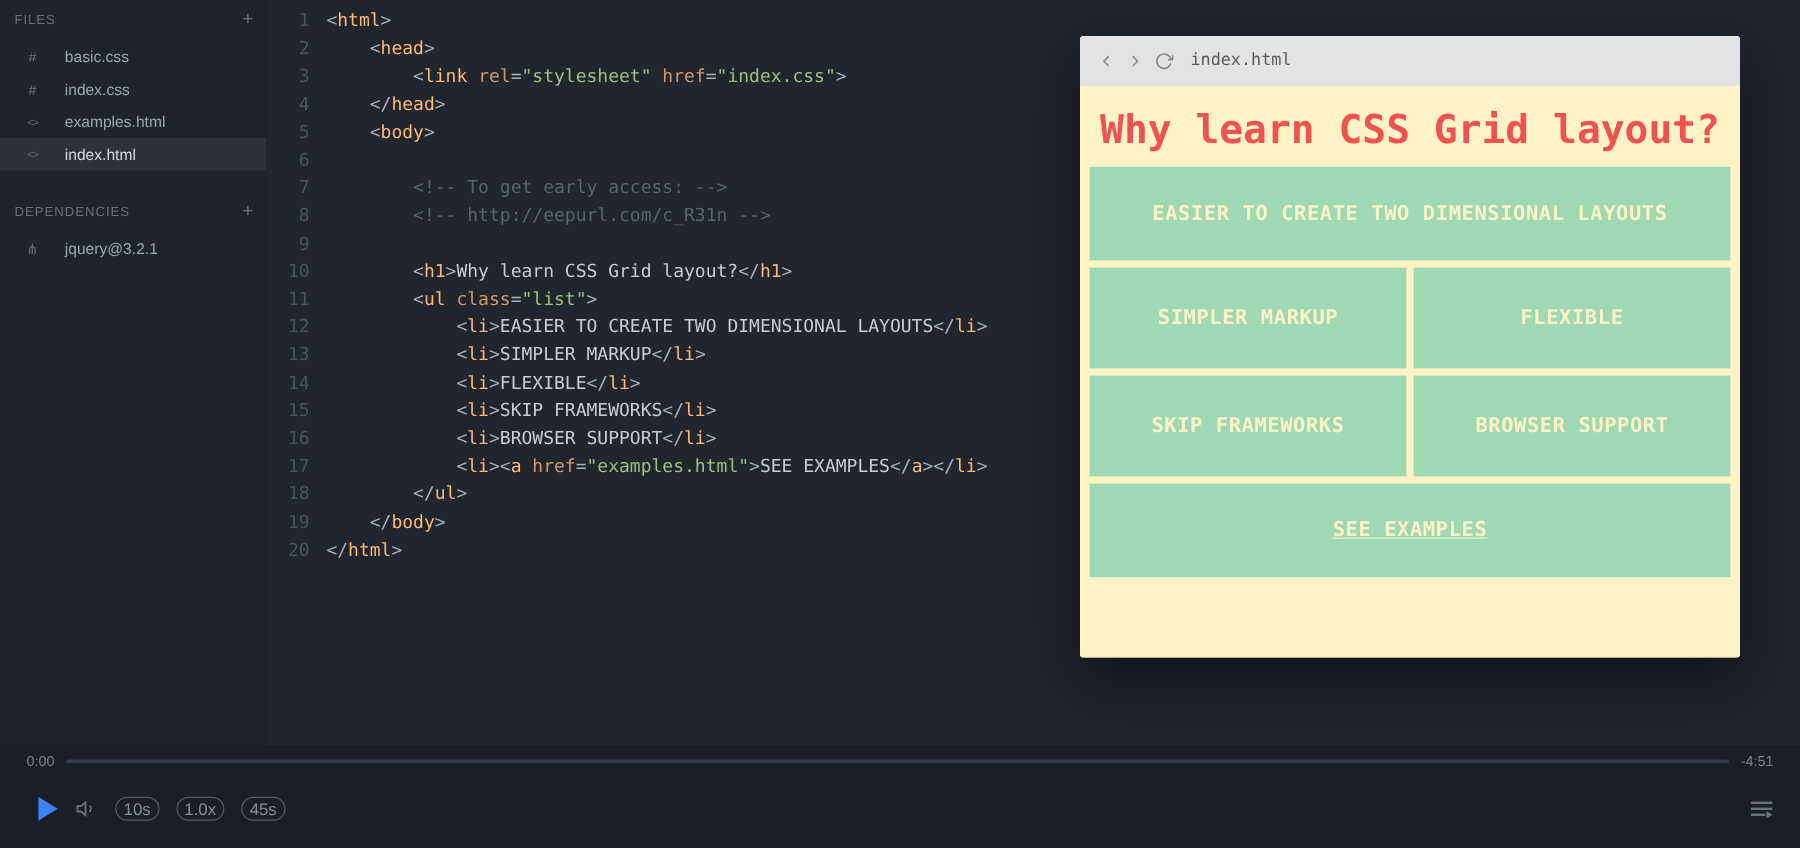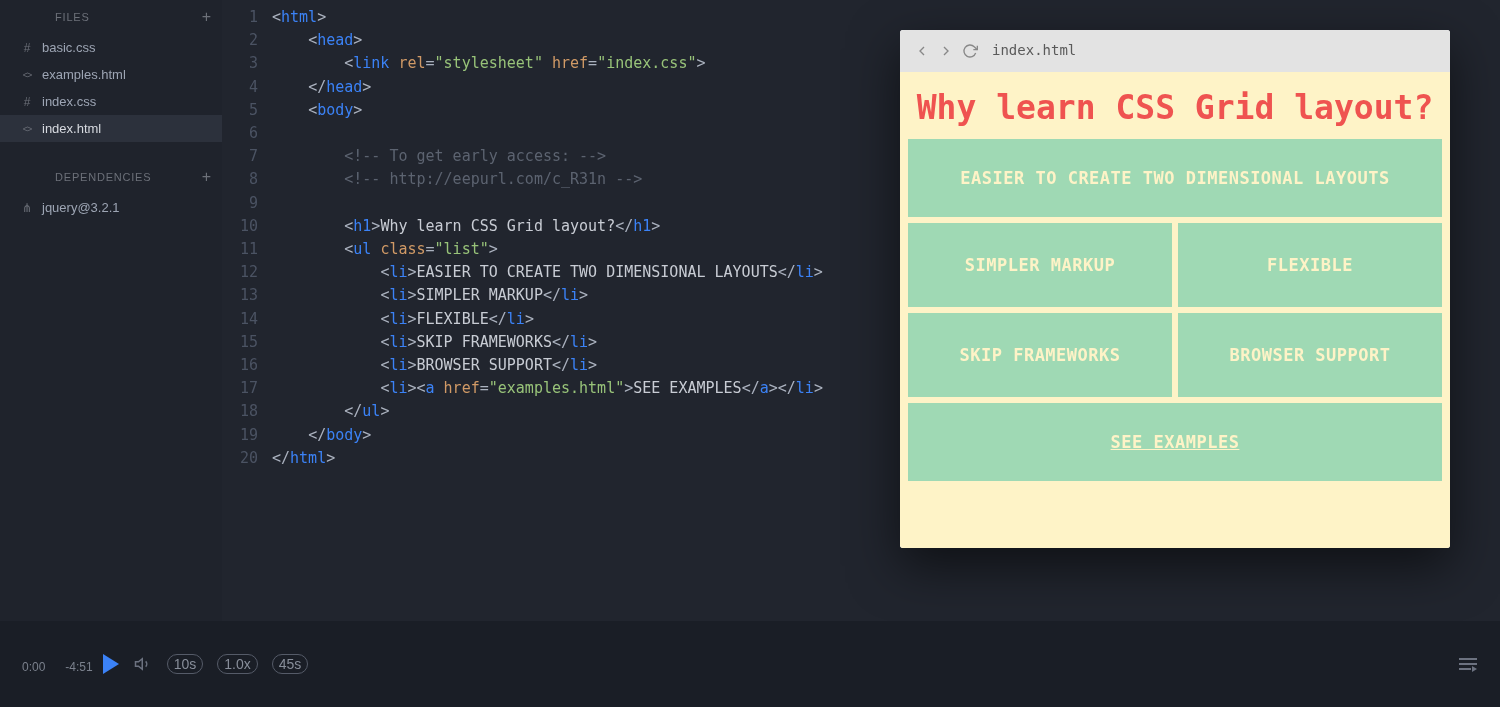--- a/index.html
+++ b/index.html
@@ -3,55 +3,55 @@
 <meta charset="utf-8">
 <style>
   * { box-sizing: border-box; margin: 0; padding: 0; }
   html, body { width: 1500px; height: 707px; overflow: hidden; font-family: -apple-system, BlinkMacSystemFont, "Segoe UI", sans-serif; }
   body { background: #1a1e26; color: #abb2bf; display: flex; flex-direction: column; }
 
   .main { display: flex; flex: 1; min-height: 0; }
 
   
   .sidebar { width: 222px; background: #1f232c; display: flex; flex-direction: column; font-size: 13px; }
-  .section-header { display: flex; align-items: center; justify-content: space-between; padding: 8px 10px 8px 12px; color: #6c7079; font-size: 11px; letter-spacing: 0.8px; text-transform: uppercase; margin-left: 43px; }
+  .section-header { display: flex; align-items: center; justify-content: space-between; padding: 8px 10px 8px 12px; color: #6c7079; font-size: 11px; letter-spacing: 0.8px; text-transform: uppercase; }
   .section-header .plus { color: #6c7079; font-size: 16px; cursor: pointer; }
-  .file-item { display: flex; align-items: center; gap: 8px; padding: 6px 12px 6px 20px; color: #9da5b4; cursor: pointer; text-align: right; }
+  .file-item { display: flex; align-items: center; gap: 20px; padding: 6px 12px 6px 20px; color: #9da5b4; cursor: pointer; text-align: right; }
   .file-item.selected { background: #2c313c; color: #d7dae0; }
   .file-icon { width: 14px; display: inline-flex; justify-content: center; color: #6c7079; font-size: 12px; }
   .file-icon.css::before { content:"#"; }
   .file-icon.html::before { content:"<>"; font-size:9px; letter-spacing:-1px;}
   .file-icon.dep::before { content:"⋔"; font-size:12px;}
 
   
   .editor { flex: 1; background: #21252e; display: flex; font-family: "SF Mono","Menlo","Consolas",monospace; font-size: 15px; line-height: 23.2px; padding-top: 6px; overflow:hidden; position:relative;}
   .gutter { width: 50px; text-align: right; color: #4b5363; padding-right: 14px; user-select:none;}
   .code { flex: 1; white-space: pre; color: #abb2bf; }
   .t-br   { color:#abb2bf; } 
-  .t-tag  { color:#3b82f6; }
+  .t-tag  { color:#fdba74; }
   .t-attr { color:#d19a66; }
   .t-str  { color:#98c379; }
   .t-txt  { color:#c8ccd4; }
   .t-com  { color:#5c6370; }
 
   
   .preview { position:absolute; top:30px; right:50px; width:550px; height:518px; background:#fff; border-radius:3px; box-shadow:0 18px 50px rgba(0,0,0,0.55); display:flex; flex-direction:column; overflow:hidden;}
   .preview-header { height:42px; background:#e3e3e3; display:flex; align-items:center; gap:8px; padding:0 14px; color:#6a6a6a; font-size:14px;}
   .preview-header svg { width:16px; height:16px; stroke:#888; stroke-width:2; fill:none;}
   .nav-btn { cursor:pointer; display:inline-flex;}
   .url-text { margin-left:6px; color:#5a5a5a; font-weight:500;}
   .preview-body { flex:1; background:#fef3c7; padding:16px 6px 16px 6px; display:flex; flex-direction:column;}
   .pv-title { color:#ef5350; font-size:33px; font-weight:700; text-align:center; margin:8px 0 20px;}
   .pv-grid { display:grid; grid-template-columns:1fr 1fr; gap:6px; padding:0 2px;}
   .pv-cell { background:#9fd9b4; color:#fef3c7; font-weight:800; letter-spacing:0.5px; font-size:17px; display:flex; align-items:center; justify-content:center; height:84px; text-align:center; padding:0 10px;}
   .pv-cell.full { grid-column:1 / -1; height:78px;}
   .pv-cell.link { text-decoration:underline; cursor:pointer;}
 
   
-  .player { height:86px; background:#1a1e26; display:flex; flex-direction:row; padding:0 22px 0 22px; color:#7a808c; font-size:12px;}
+  .player { height:86px; background:#1a1e26; display:flex; flex-direction:column; padding:0 22px 0 22px; color:#7a808c; font-size:12px;}
   .timeline { display:flex; align-items:center; gap:10px; padding-top:6px;}
   .timeline .bar { flex:1; height:3px; background:#33394a; border-radius:2px;}
   .controls { flex:1; display:flex; align-items:center; gap:14px;}
   .play-btn { width:0; height:0; border-left:16px solid #3b82f6; border-top:10px solid transparent; border-bottom:10px solid transparent; cursor:pointer; margin-left:10px;}
   .ctl-icon { width:20px; height:20px; display:inline-flex; align-items:center; justify-content:center; color:#6c7280; cursor:pointer;}
   .pill { border:1px solid #555b68; border-radius:10px; padding:1px 6px; font-size:14px; color:#888e9a;}
   .controls .right { margin-left:auto; display:flex; gap:14px; align-items:center;}
   .menu-lines { display:flex; flex-direction:column; gap:3px;}
   .menu-lines span { display:block; width:18px; height:2px; background:#6c7280;}
   .menu-lines span:last-child { width:12px; position:relative;}
@@ -66,26 +66,26 @@
     <div class="section-header">
       <span>FILES</span>
       <span class="plus">+</span>
     </div>
     <div id="file-list">
         <div class="file-item">
           <span class="file-icon css"></span>
           <span>basic.css</span>
         </div>
         <div class="file-item">
+          <span class="file-icon css"></span>
+          <span>index.css</span>
+        </div>
+        <div class="file-item">
           <span class="file-icon html"></span>
           <span>examples.html</span>
-        </div>
-        <div class="file-item">
-          <span class="file-icon css"></span>
-          <span>index.css</span>
         </div>
         <div class="file-item selected">
           <span class="file-icon html"></span>
           <span>index.html</span>
         </div>
       </div>
 
     <div style="height:18px"></div>
 
     <div class="section-header">

